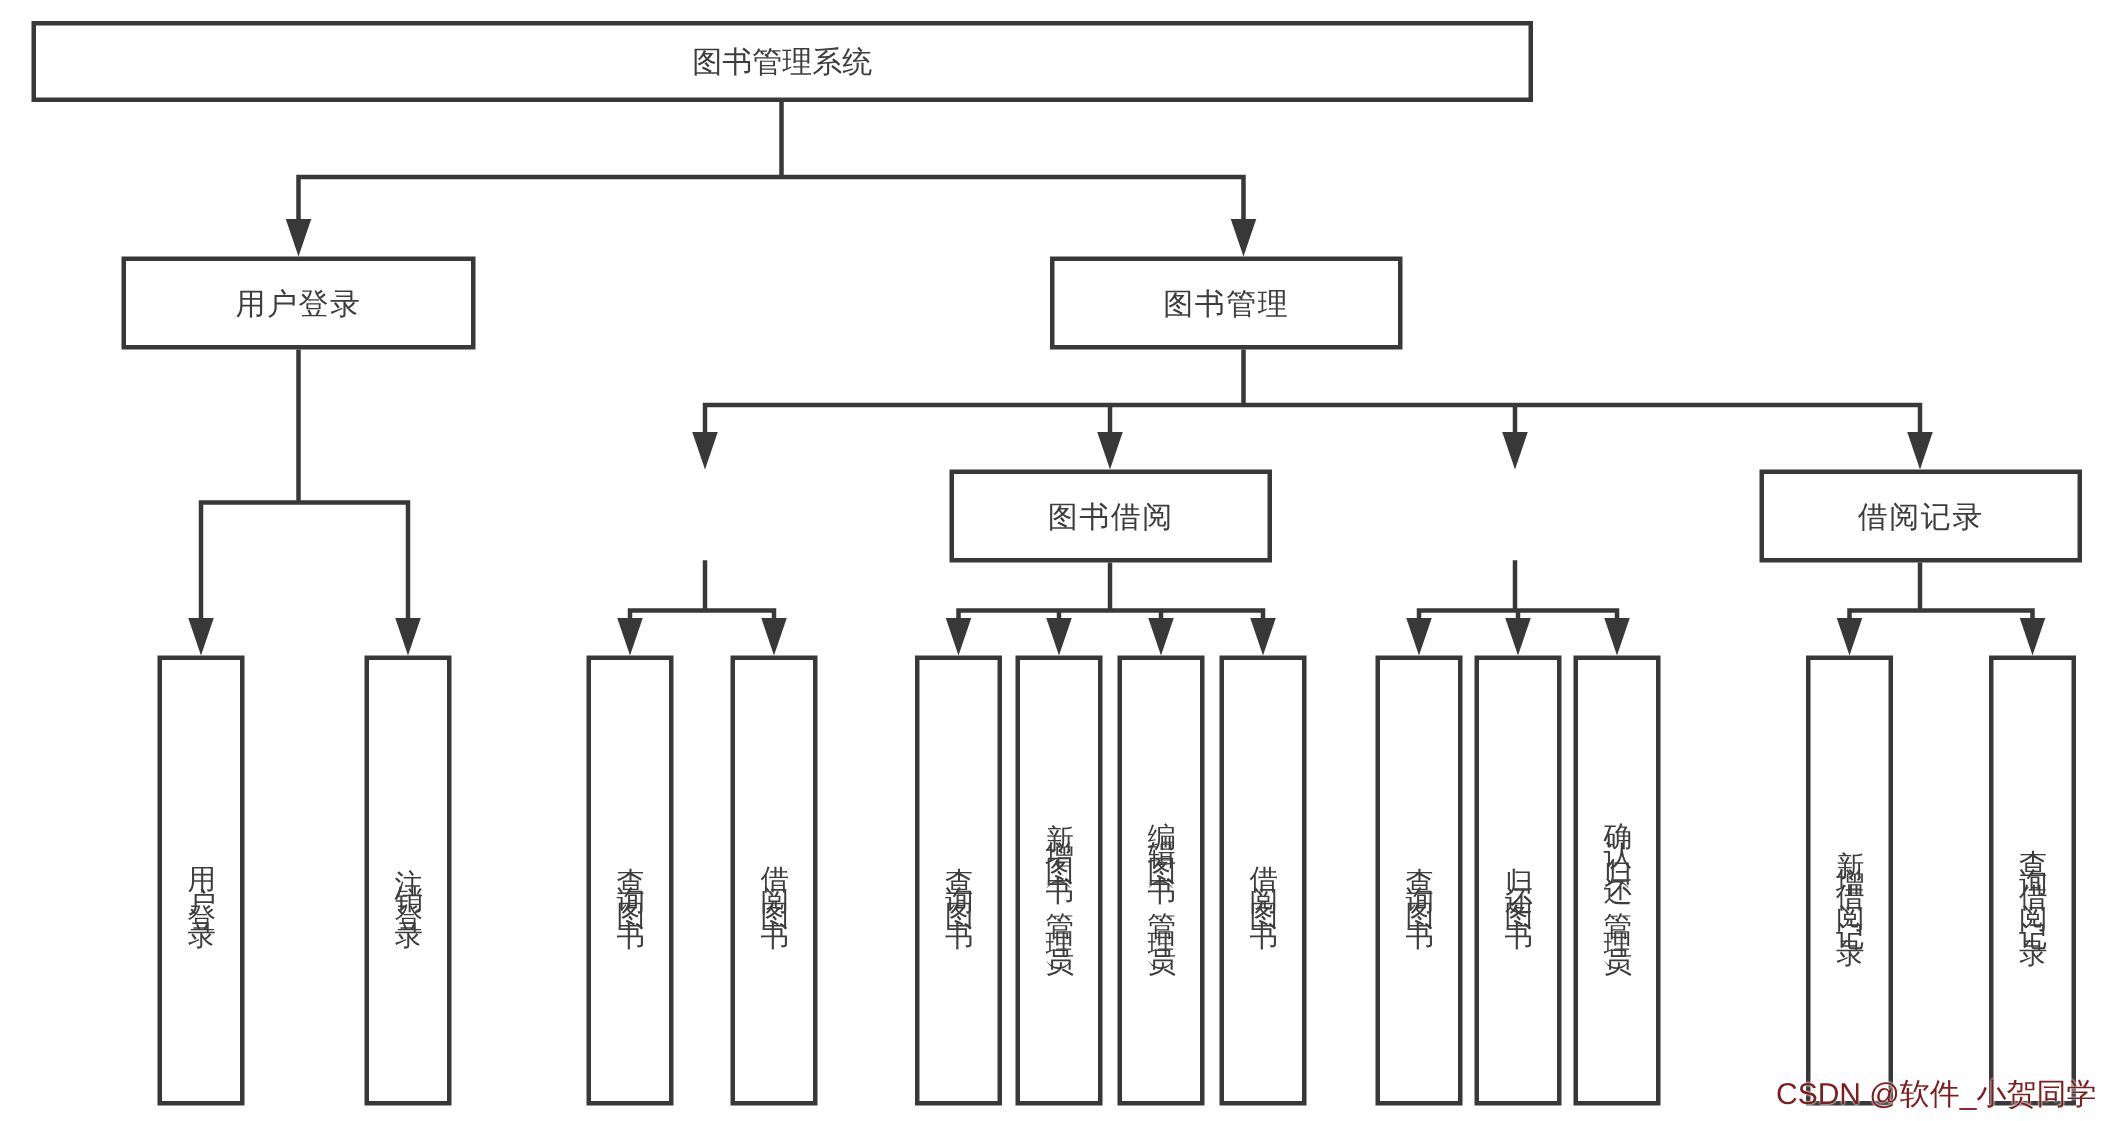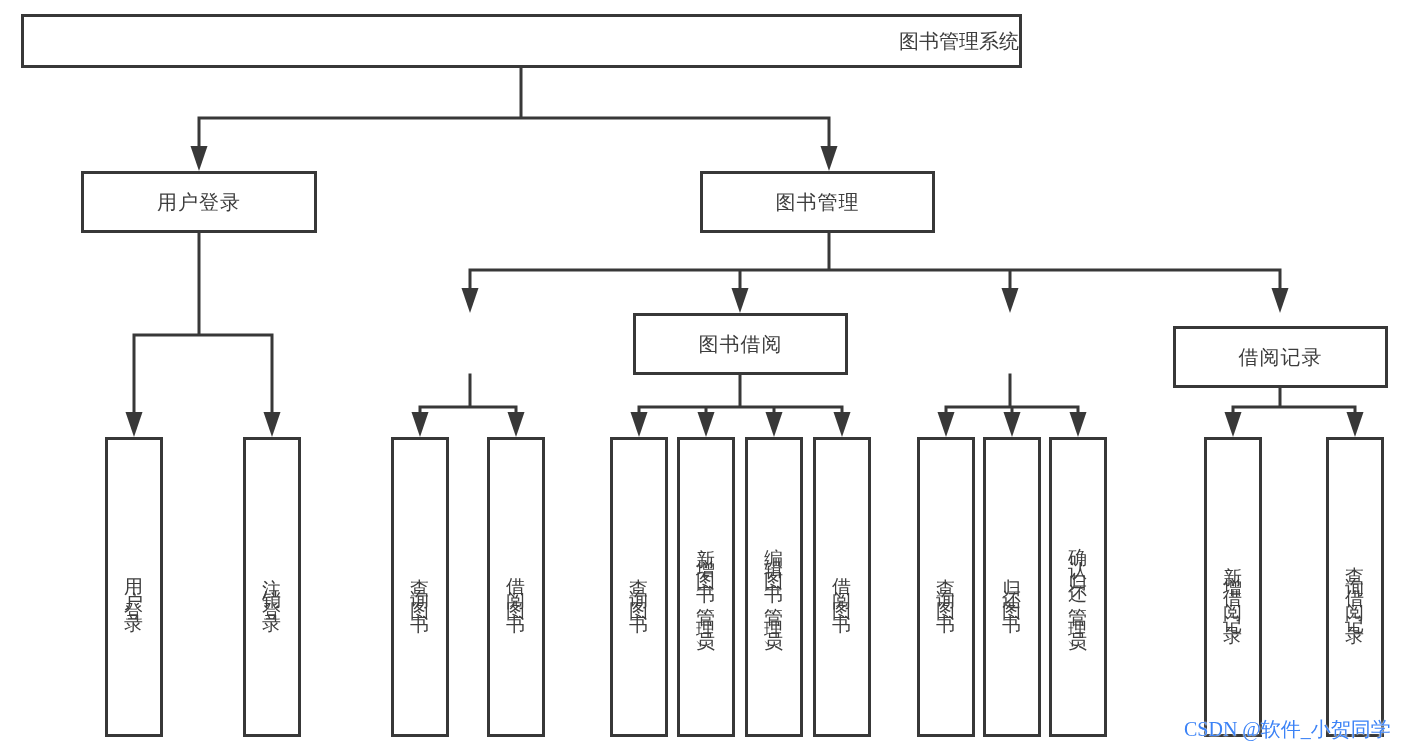--- a/index.html
+++ b/index.html
@@ -42,25 +42,24 @@
     letter-spacing: 12px;
     white-space: nowrap;
     color: #3d3d3d;
   }
   .hlabel { white-space: nowrap; }
   #watermark {
     position: absolute;
     left: 1184px;
     top: 716px;
     font-size: 20px;
-    color: #3b82f6;
+    color: #7f1d1d;
     text-shadow: 0 0 2px #ffffff, 0 0 1px #ffffff;
     white-space: nowrap;
     z-index: 5;
-    font-family: Liberation Serif, serif;
   }
   .cline { stroke: #383838; stroke-width: 3; fill: none; stroke-linecap: square; }
   .ahead { fill: #383838; stroke: none; }
 </style>
 </head>
 <body>
 
 <div id="canvas">
 
   <svg id="connector-svg" viewBox="0 0 1405 747" xmlns="http://www.w3.org/2000/svg" aria-hidden="true">
@@ -92,35 +91,35 @@
     <path class="cline" d="M1010 375 V407 M946 407 H1078 M946 407 V420 M1012 407 V420 M1078 407 V420"></path>
     <polygon class="ahead" points="937.5,412 954.5,412 946,437"></polygon>
     <polygon class="ahead" points="1003.5,412 1020.5,412 1012,437"></polygon>
     <polygon class="ahead" points="1069.5,412 1086.5,412 1078,437"></polygon>
 
     <path class="cline" d="M1280 375 V407 M1233 407 H1355 M1233 407 V420 M1355 407 V420"></path>
     <polygon class="ahead" points="1224.5,412 1241.5,412 1233,437"></polygon>
     <polygon class="ahead" points="1346.5,412 1363.5,412 1355,437"></polygon>
   </svg>
 
-  <div class="node root" style="left:21px; top:14px; width:1001px; height:54px;justify-content:flex-end;">
+  <div class="node root" style="left:21px; top:14px; width:1001px; height:54px;">
     <span class="hlabel">图书管理系统</span>
   </div>
 
   <div class="node hnode" style="left:81px; top:171px; width:236px; height:62px;">
     <span class="hlabel">用户登录</span>
   </div>
   <div class="node hnode" style="left:700px; top:171px; width:235px; height:62px;">
     <span class="hlabel">图书管理</span>
   </div>
 
   <div class="node hnode" style="left:633px; top:313px; width:215px; height:62px;">
     <span class="hlabel">图书借阅</span>
   </div>
-  <div class="node hnode" style="left:1173px; top:313px; width:215px; height:62px;margin-top:13px;">
+  <div class="node hnode" style="left:1173px; top:313px; width:215px; height:62px;">
     <span class="hlabel">借阅记录</span>
   </div>
 
   <div class="node leaf" style="left:105px;">
     <span class="vlabel">用户登录</span>
   </div>
   <div class="node leaf" style="left:243px;">
     <span class="vlabel">注销登录</span>
   </div>
 

